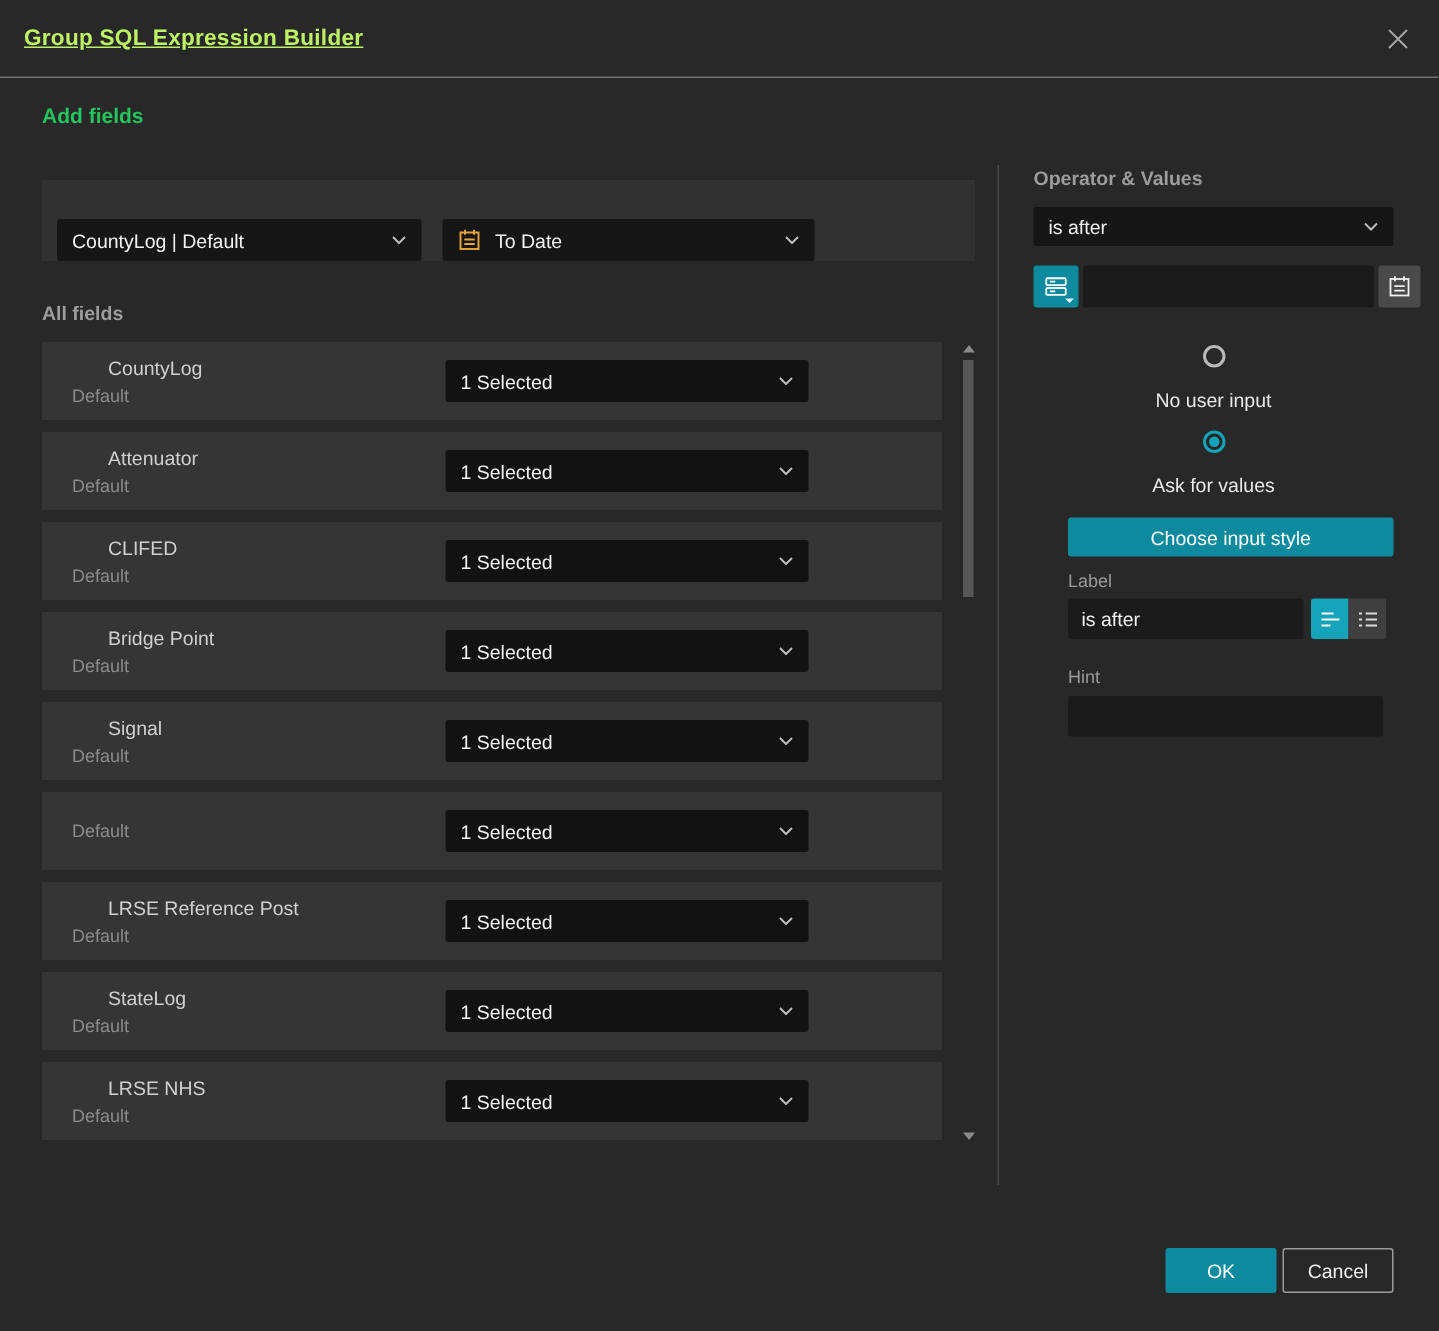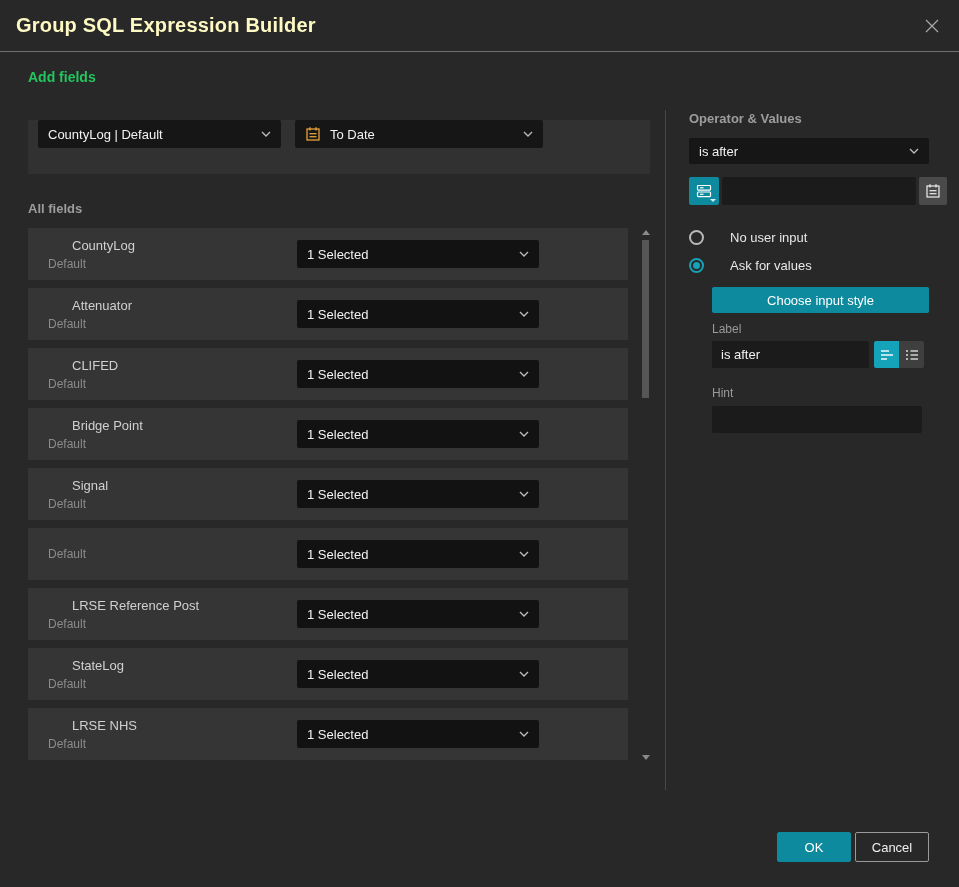--- a/index.html
+++ b/index.html
@@ -8,21 +8,21 @@
     font-family:"Liberation Sans", sans-serif;
     background:#282828; color:#e8e8e8; overflow:hidden; position:relative;
   }
   .dialog { width:959px; height:887px; position:relative; }
 
   
   .title-bar {
     height:52px; display:flex; align-items:center; justify-content:space-between;
     padding:0 16px; border-bottom:1px solid #707070;
   }
-  .title-bar .title { font-size:20px; font-weight:700; color:#fef9c3; letter-spacing:.2px; }
+  .title-bar .title { font-size:15px; font-weight:700; color:#bef264; letter-spacing:.2px;text-decoration:underline; }
   .close-btn { width:22px; height:22px; display:flex; align-items:center; justify-content:center; cursor:pointer; }
 
   
   .content { padding:0 30px 0 28px; }
   .add-fields-heading { margin-top:16px; font-size:14px; font-weight:700; color:#22c55e; line-height:18px; }
 
   .columns { display:flex; margin-top:24px; height:680px; }
   .left-col { width:622px; margin-right:15px; }
   .right-col { flex:1; border-left:1px solid #484848; padding-left:23px; }
 
@@ -34,21 +34,21 @@
     padding:0 10px; font-size:13px; color:#f2f2f2; cursor:pointer; justify-content:space-between;
   }
   .select .sel-left { display:flex; align-items:center; gap:9px; overflow:hidden; white-space:nowrap; }
   .text-input {
     background:#1b1b1b; border:none; outline:none; color:#f2f2f2; font-size:13px;
     font-family:"Liberation Sans", sans-serif; border-radius:2px; padding:0 9px;
   }
 
   
   .main-field-panel {
-    margin-top:10px; background:#313131; height:54px; display:flex; align-items:flex-start;
+    margin-top:10px; background:#313131; height:54px; display:flex; align-items:flex-end;
     padding:0 10px; gap:14px;
   }
   .main-field-panel .field-select { width:243px; }
   .main-field-panel .date-select  { width:248px; }
 
   
   .all-fields-label { margin-top:26px; }
   .list-wrap { display:flex; margin-top:10px; }
   .field-list { width:600px; }
   .field-row {
@@ -76,21 +76,21 @@
     display:flex; align-items:center; justify-content:center; cursor:pointer; flex:none;
   }
   .stack-btn .mini-caret { position:absolute; right:3px; bottom:3px; width:0; height:0;
     border-left:3px solid transparent; border-right:3px solid transparent; border-top:3px solid #d7f2f5; }
   .value-row .text-input { flex:1; }
   .cal-btn {
     width:28px; height:28px; background:#4a4a4a; border-radius:2px; flex:none;
     display:flex; align-items:center; justify-content:center; cursor:pointer;
   }
 
-  .radio-row { display:flex; align-items:center; gap:26px; margin-top:13px; cursor:pointer; }
+  .radio-row { display:flex; align-items:center; gap:14px; margin-top:13px; cursor:pointer;flex-direction:column; }
   .radio-row.first { margin-top:25px; }
   .radio {
     width:15px; height:15px; border-radius:50%; border:2px solid #b9b9b9; background:transparent; flex:none;
     display:flex; align-items:center; justify-content:center;
   }
   .radio.checked { border-color:var(--teal-bright); }
   .radio.checked::after { content:""; width:7px; height:7px; border-radius:50%; background:var(--teal-bright); }
   .radio-label { font-size:13px; color:#e8e8e8; }
 
   .indent { margin-left:23px; width:217px; }

